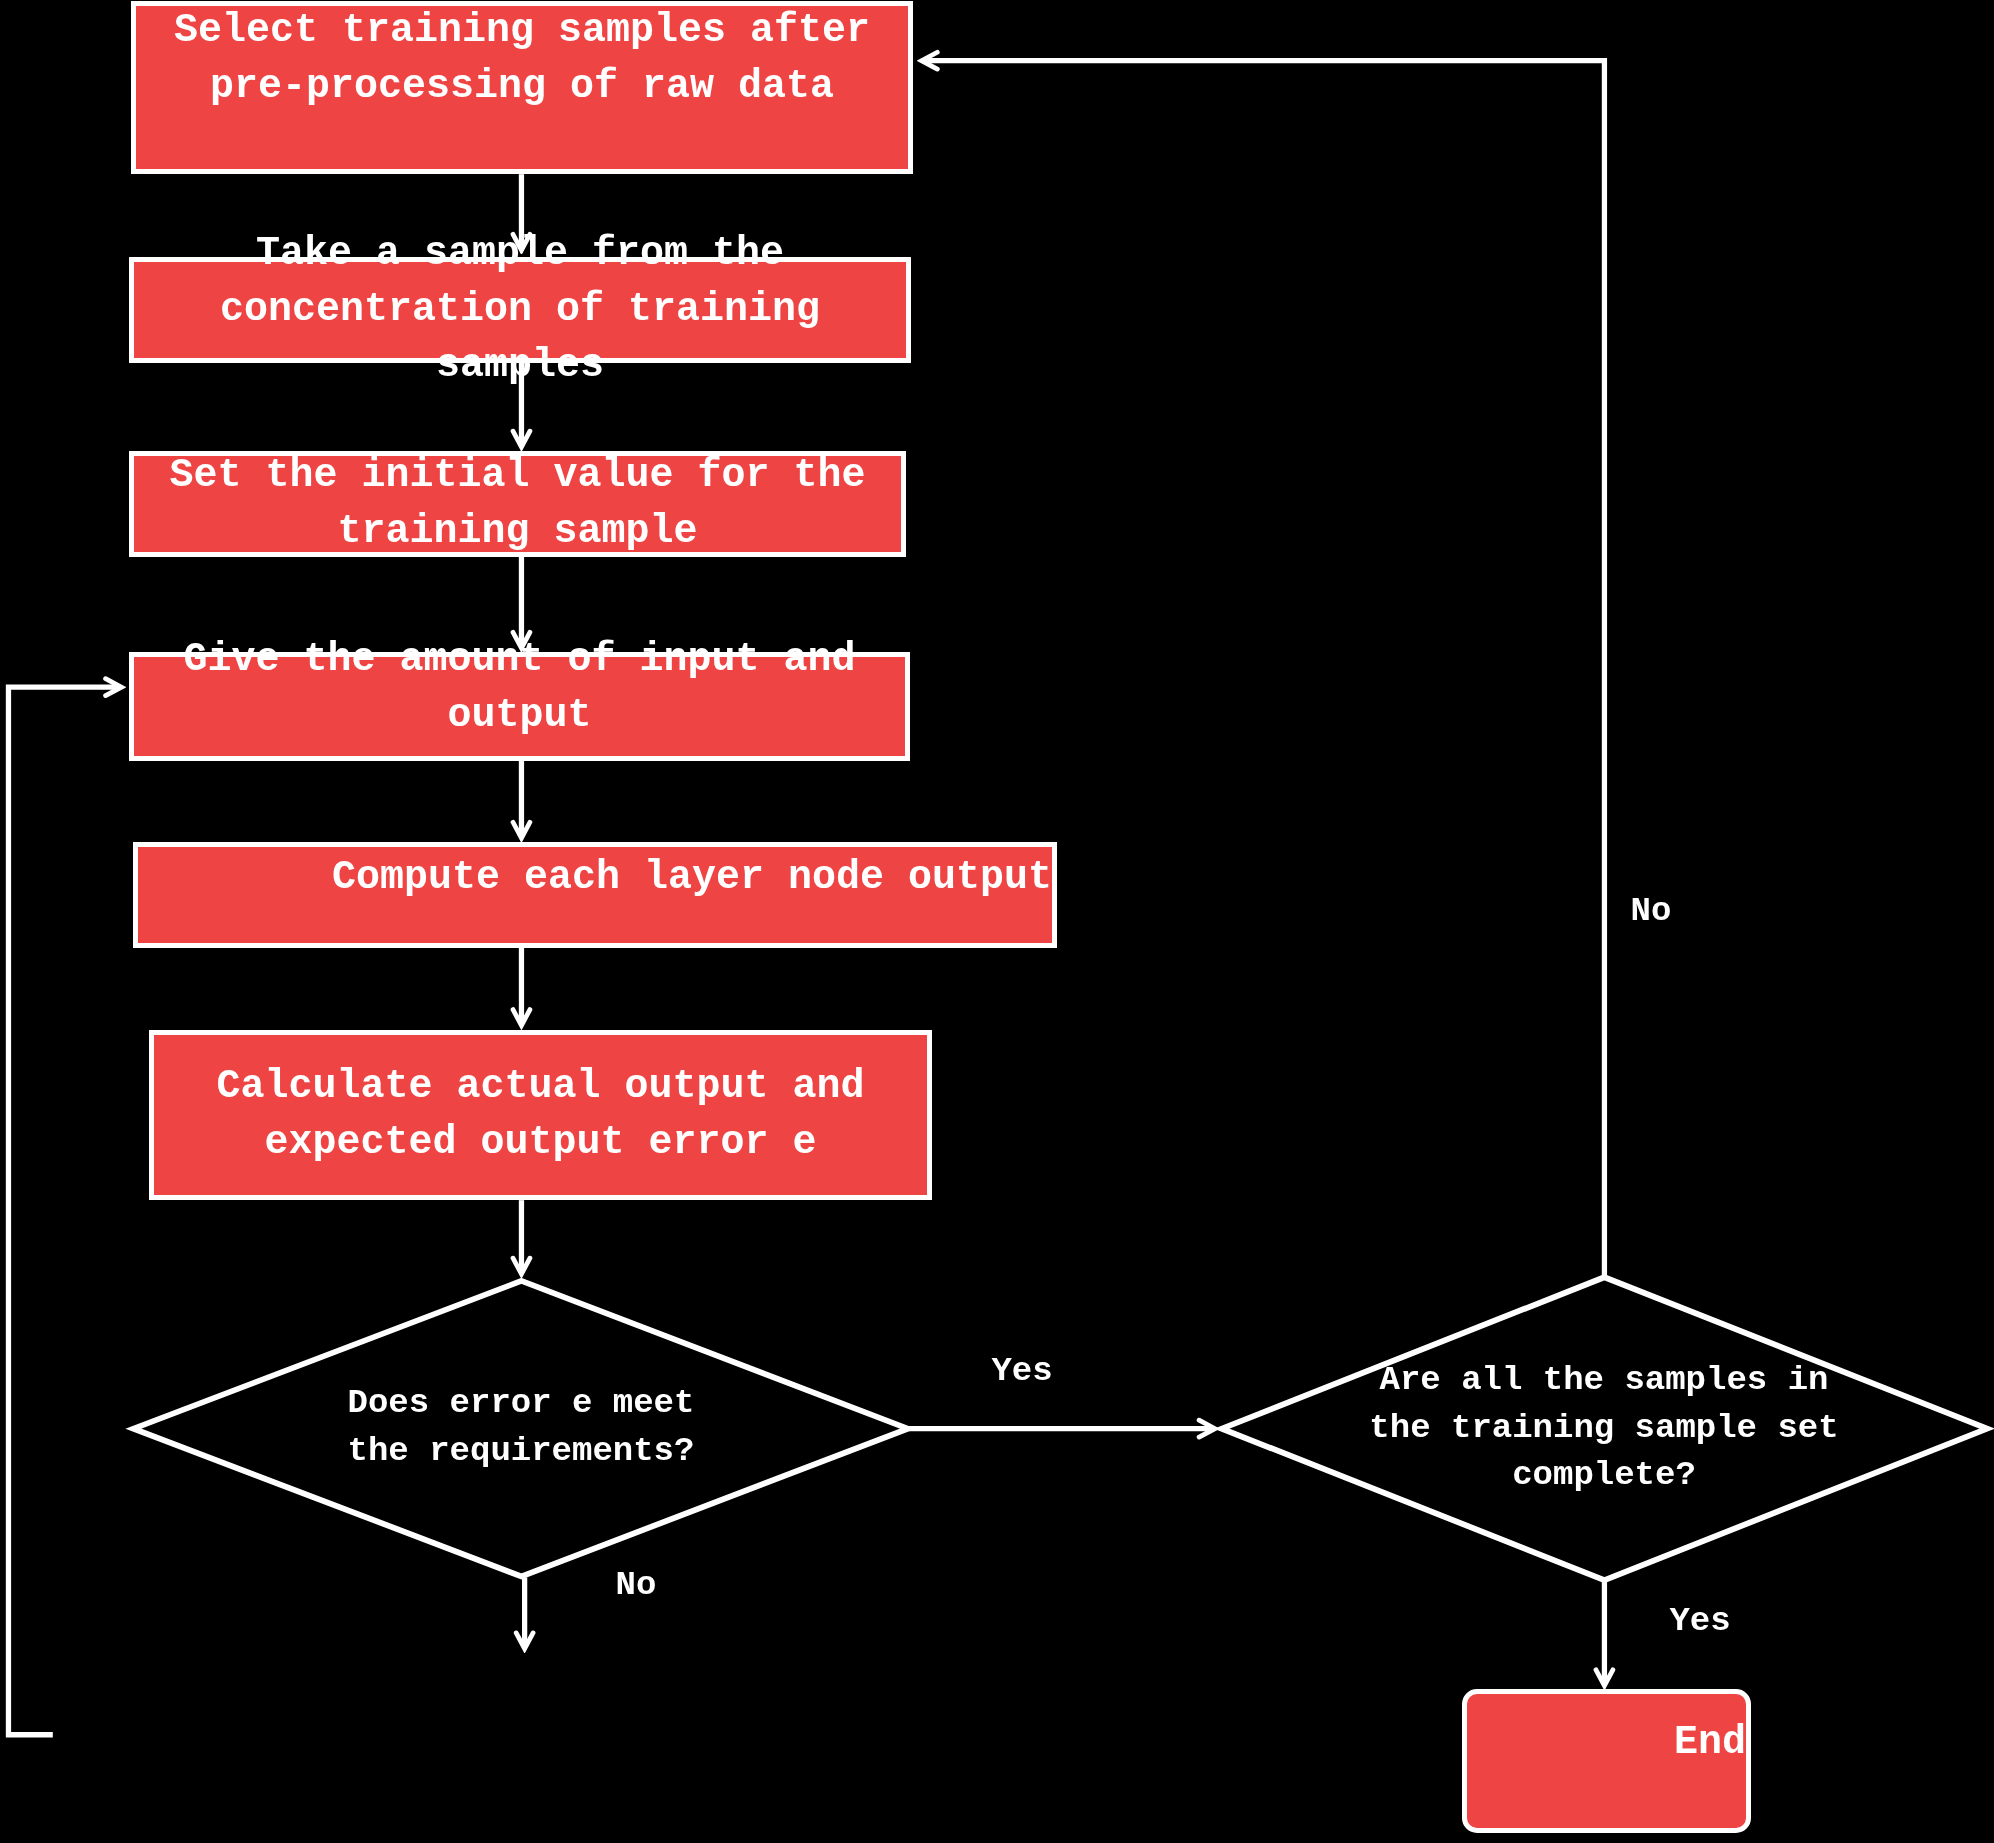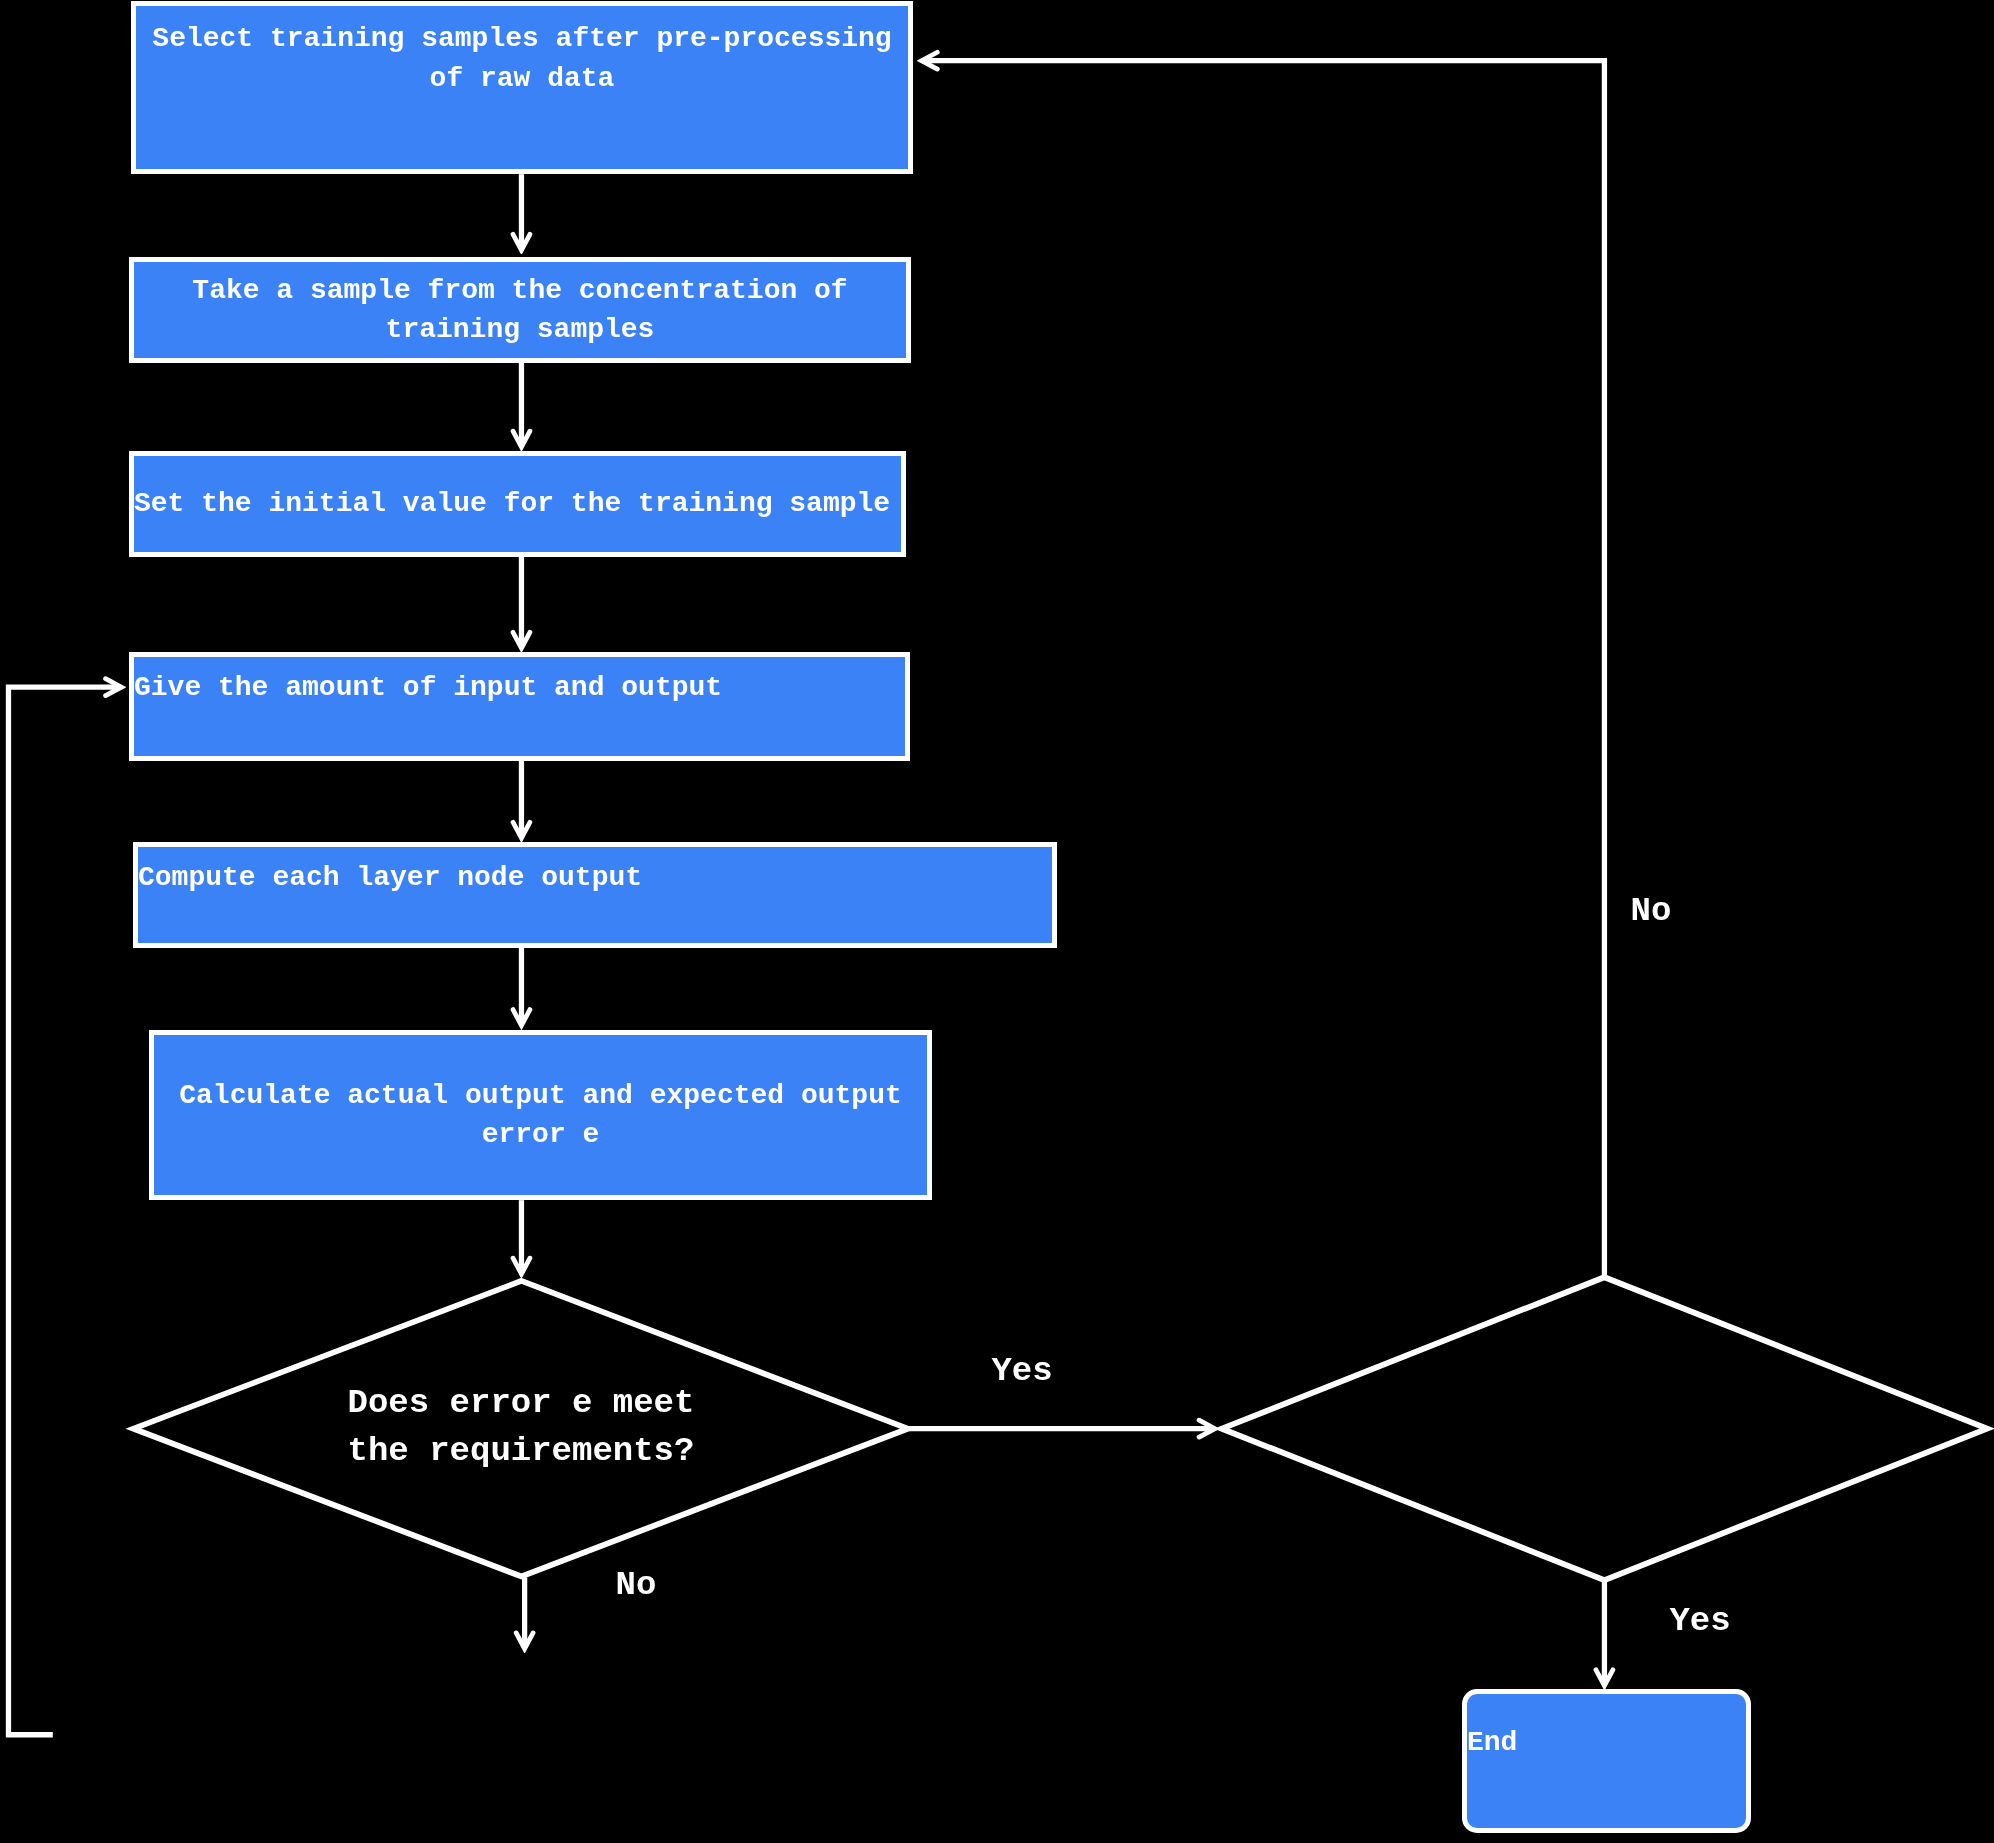--- a/index.html
+++ b/index.html
@@ -19,27 +19,27 @@
   }
   .edges {
     position: absolute;
     left: 0; top: 0;
     width: 1995px;
     height: 1844px;
   }
   .node {
     position: absolute;
     box-sizing: border-box;
-    background: #3b82f6;
+    background: #ef4444;
     border: 5.8px solid #ffffff;
     display: flex;
     align-items: center;
-    justify-content: flex-start;
+    justify-content: flex-end;
     text-align: center;
-    font-size: 28px;
+    font-size: 40px;
     line-height: 1.4;
     z-index: 2;
   }
   .node .label { display: block; }
   .dlabel {
     position: absolute;
     display: flex;
     align-items: center;
     justify-content: center;
     text-align: center;
@@ -114,20 +114,21 @@
     <span class="label">Calculate actual output and expected output error e</span>
   </div>
 
 
   <div class="node terminal" style="left:1462px; top:1689px; width:289px; height:144px; padding-bottom:37px;">
     <span class="label">End</span>
   </div>
 
   <div class="dlabel" style="left:318px; top:1283px; width:406px; height:290px;">Does error e meet the requirements?</div>
 
+  <div class="dlabel" style="left:1364px; top:1286px; width:480px; height:285px;">Are all the samples in the training sample set complete?</div>
 
   <div class="edge-label" style="left:1022px; top:1371px;">Yes</div>
 
   <div class="edge-label" style="left:636px; top:1585px;">No</div>
 
   <div class="edge-label" style="left:1651px; top:911px;">No</div>
 
   <div class="edge-label" style="left:1700px; top:1621px;">Yes</div>
 
 </div>

